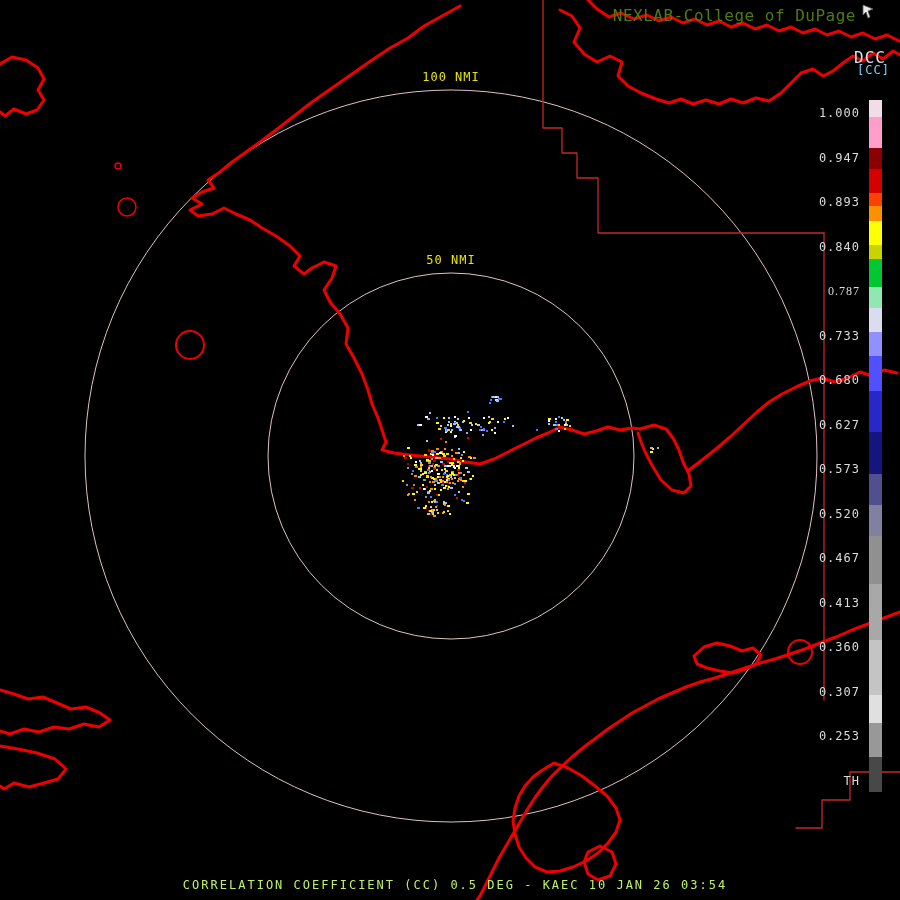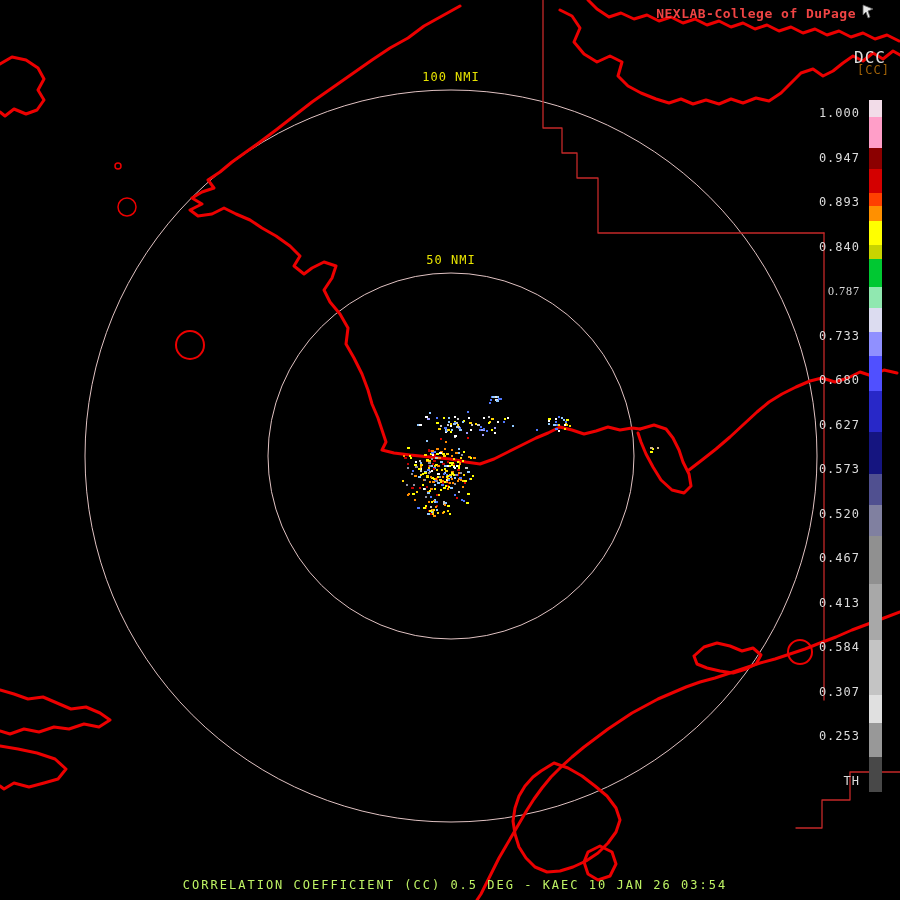--- a/index.html
+++ b/index.html
@@ -2,26 +2,26 @@
 <html><head>
 <meta charset="utf-8">
 <style>
   html,body{margin:0;padding:0;background:#000;}
   .screen{
     position:relative;width:900px;height:900px;background:#000;overflow:hidden;
     font-family:"DejaVu Sans Mono","Liberation Mono",monospace;
   }
   #map-svg{position:absolute;left:0;top:0;}
   .brand{
-    position:absolute;top:6px;right:44px;color:#ef4444;font-size:13px;
-    letter-spacing:0.5px;white-space:nowrap;font-weight:bold;
+    position:absolute;top:6px;right:44px;color:#4d7c0f;font-size:16px;
+    letter-spacing:0.5px;white-space:nowrap;
   }
   .cursor-icon{position:absolute;top:4px;right:24px;}
   .cb-title{position:absolute;top:48px;right:14px;color:#e0e0e0;font-size:16px;letter-spacing:1px;}
-  .cb-units{position:absolute;top:63px;right:10px;color:#a16207;font-size:12px;letter-spacing:1px;}
+  .cb-units{position:absolute;top:63px;right:10px;color:#7dd3fc;font-size:12px;letter-spacing:1px;}
   .cb-bar{
     position:absolute;left:869px;top:100px;width:13px;height:692px;
     display:flex;flex-direction:column;
   }
   .cb-ticks{position:absolute;top:0;right:40px;width:60px;height:664px;pointer-events:none;}
   .cb-tick{
     position:absolute;right:0;color:#dcdcdc;font-size:12px;letter-spacing:1px;
     white-space:nowrap;
   }
   .footer{
@@ -478,21 +478,21 @@
       <div class="cb-tick" style="top: 195px;">0.893</div>
       <div class="cb-tick" style="top: 239.5px;">0.840</div>
       <div class="cb-tick" style="top: 284px; font-family: Liberation Serif, serif;">0.787</div>
       <div class="cb-tick" style="top: 328.5px;">0.733</div>
       <div class="cb-tick" style="top: 373px;">0.680</div>
       <div class="cb-tick" style="top: 417.5px;">0.627</div>
       <div class="cb-tick" style="top: 462px;">0.573</div>
       <div class="cb-tick" style="top: 506.5px;">0.520</div>
       <div class="cb-tick" style="top: 551px;">0.467</div>
       <div class="cb-tick" style="top: 595.5px;">0.413</div>
-      <div class="cb-tick" style="top: 640px;">0.584</div>
+      <div class="cb-tick" style="top: 640px;">0.360</div>
       <div class="cb-tick" style="top: 684.5px;">0.307</div>
       <div class="cb-tick" style="top: 729px;">0.253</div>
       <div class="cb-tick" style="top: 773.5px;">TH</div>
     </div>
 
   <div class="footer">CORRELATION COEFFICIENT (CC) 0.5 DEG - KAEC 10 JAN 26 03:54</div>
 
 </div>
 
 </body></html>

